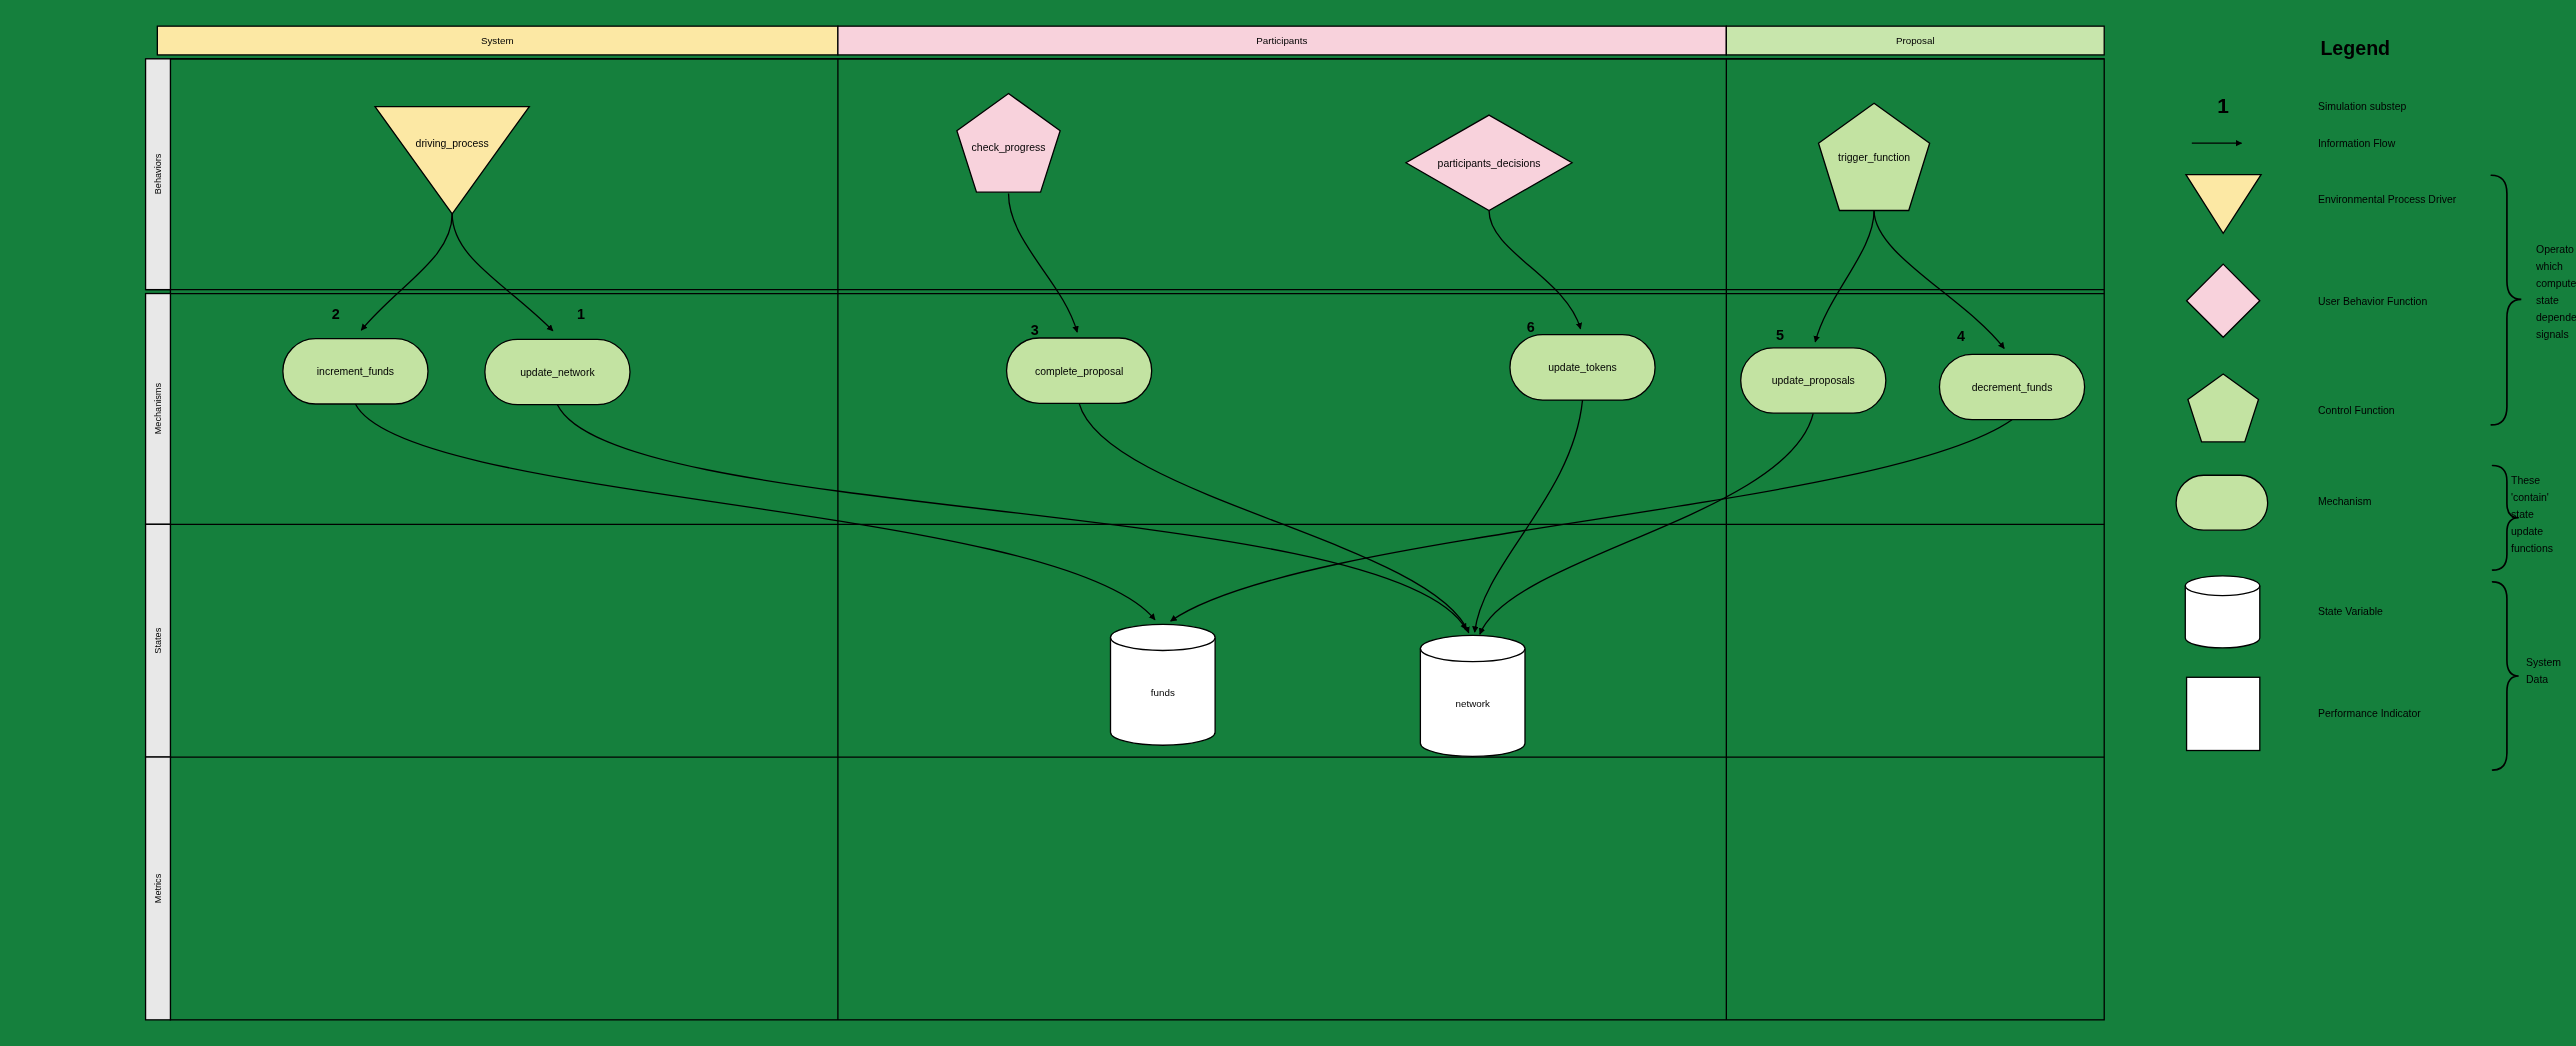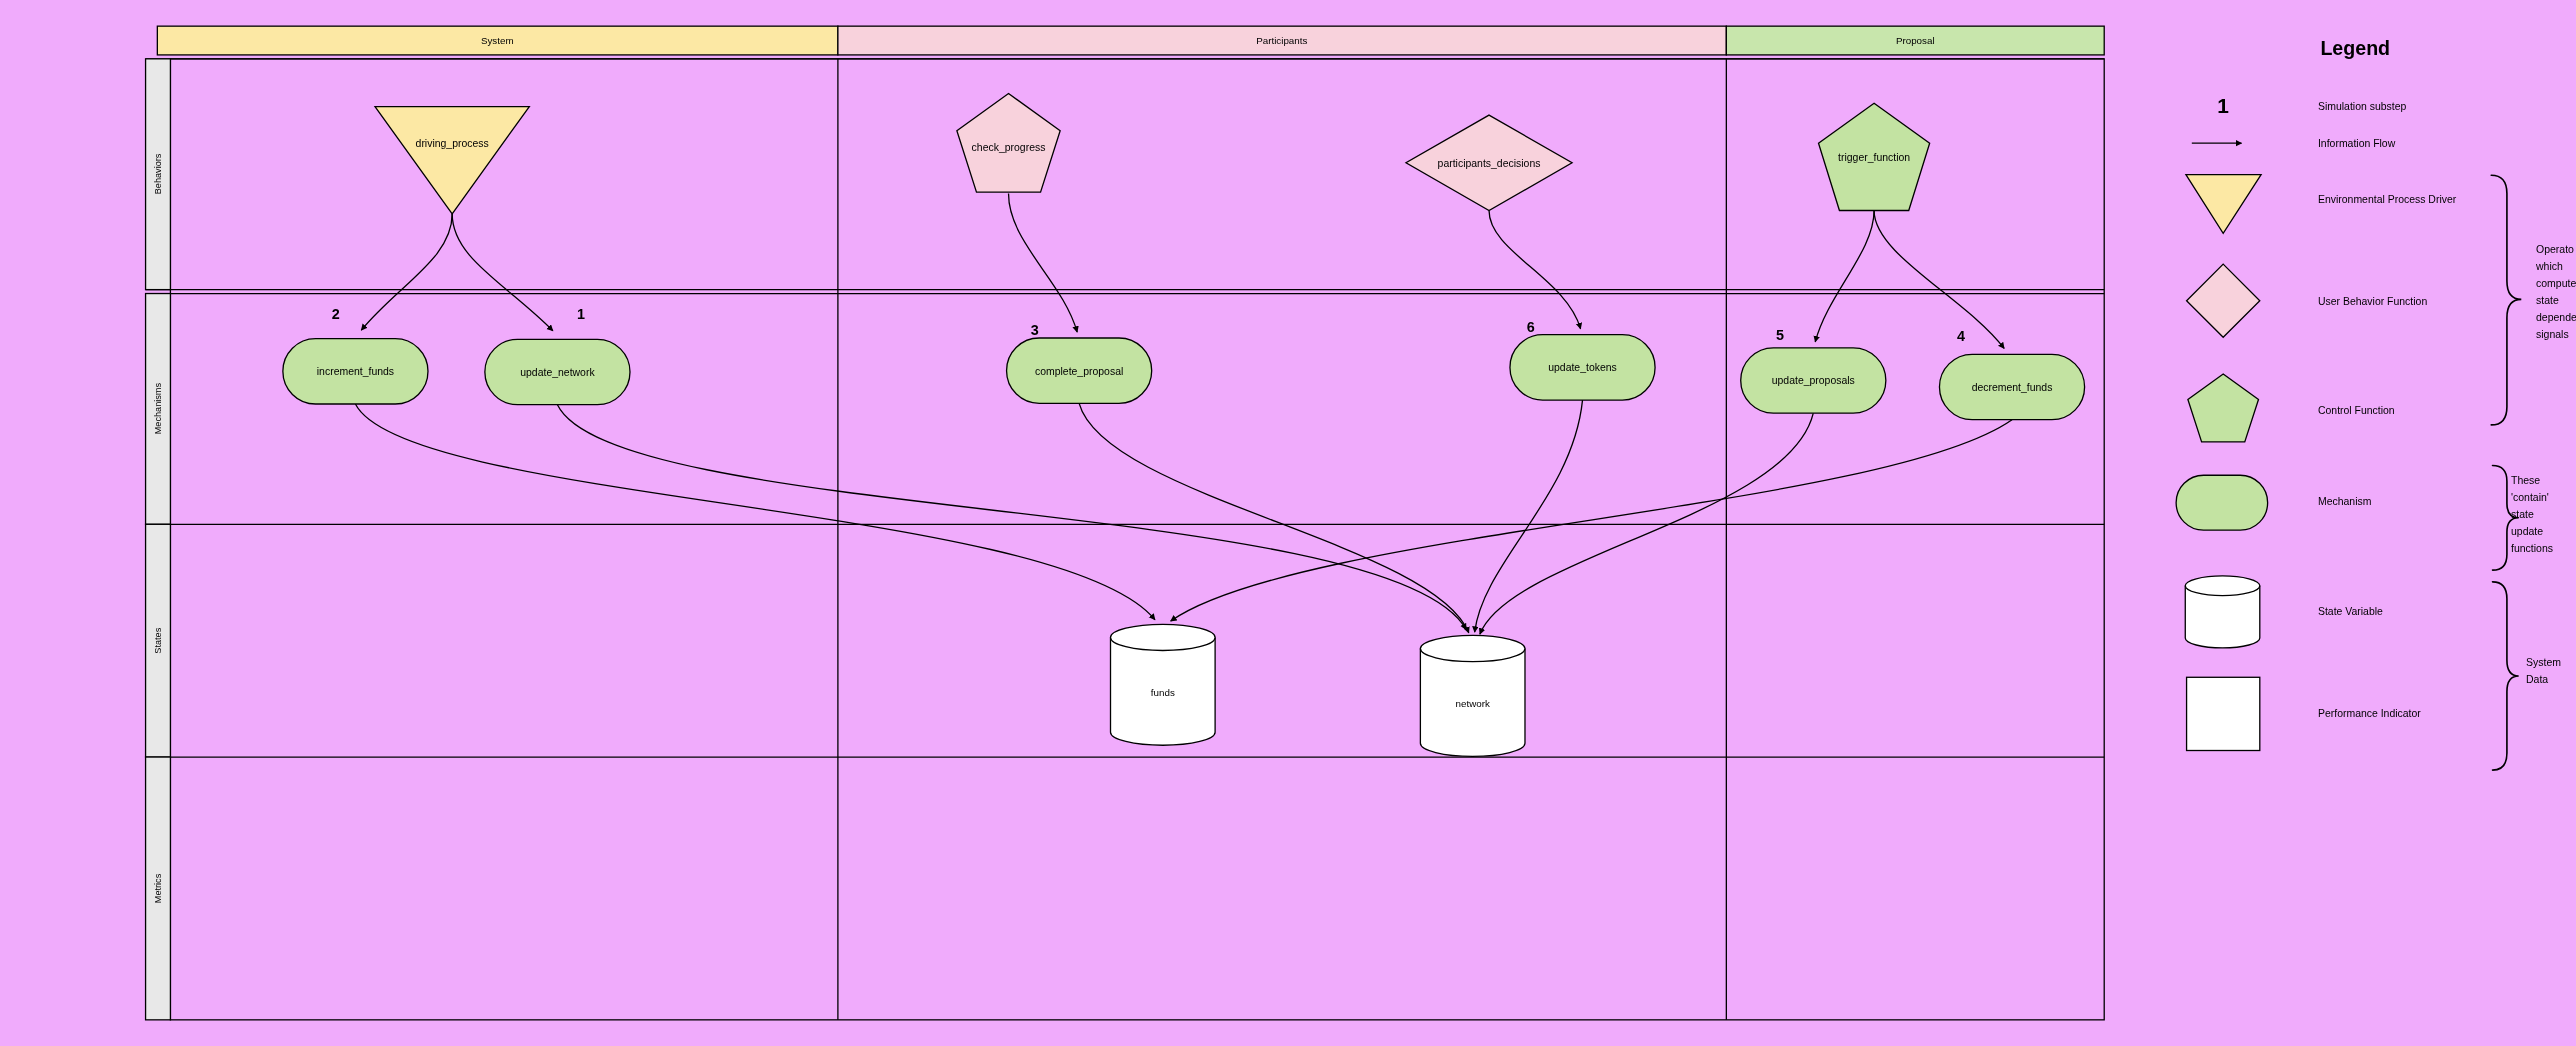--- a/index.html
+++ b/index.html
@@ -1,17 +1,17 @@
 <!DOCTYPE html>
 <html style="font-size:10.5px"><head>
 <meta charset="utf-8">
 <style>
   html,body{margin:0;padding:0;background:#ffffff;}
   body{width:2576px;height:1046px;overflow:hidden;font-family:"Liberation Sans",sans-serif;}
-  #app{position:relative;width:2576px;height:1046px;background:#f0abfc;}
+  #app{position:relative;width:2576px;height:1046px;background:#15803d;}
   svg{position:absolute;left:0;top:0;}
   svg text{font-family:"Liberation Sans",sans-serif;fill:#000;}
   .node-label{font-size:16px;}
   .state-label{font-size:15px;}
   .header-label{font-size:15px;}
   .row-label{font-size:14px;}
   .substep-num{font-size:22px;font-weight:bold;}
   .legend-title{font-size:30px;font-weight:bold;}
   .legend-label{font-size:16px;}
   .legend-num{font-size:32px;font-weight:bold;}

